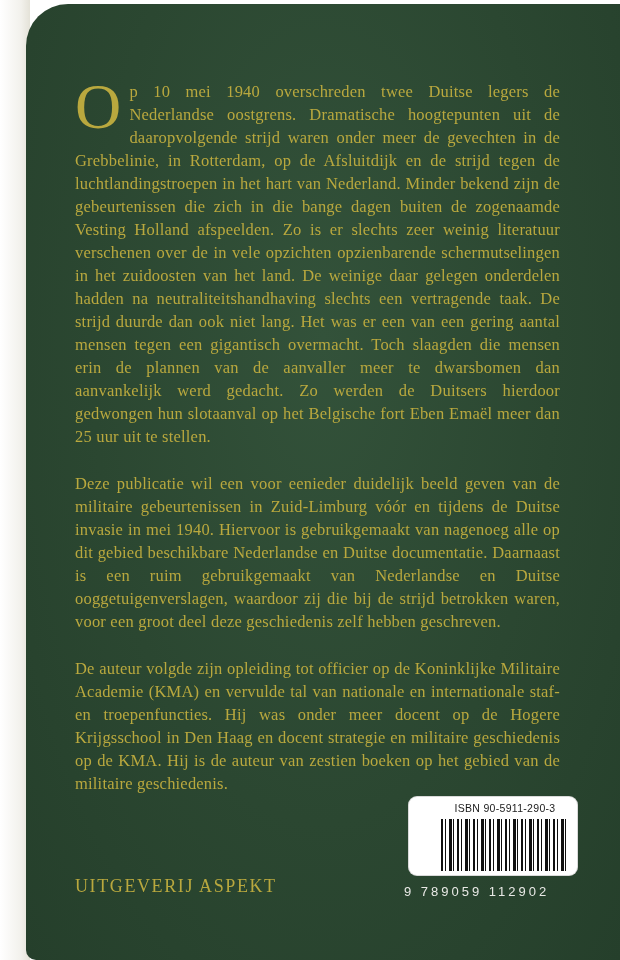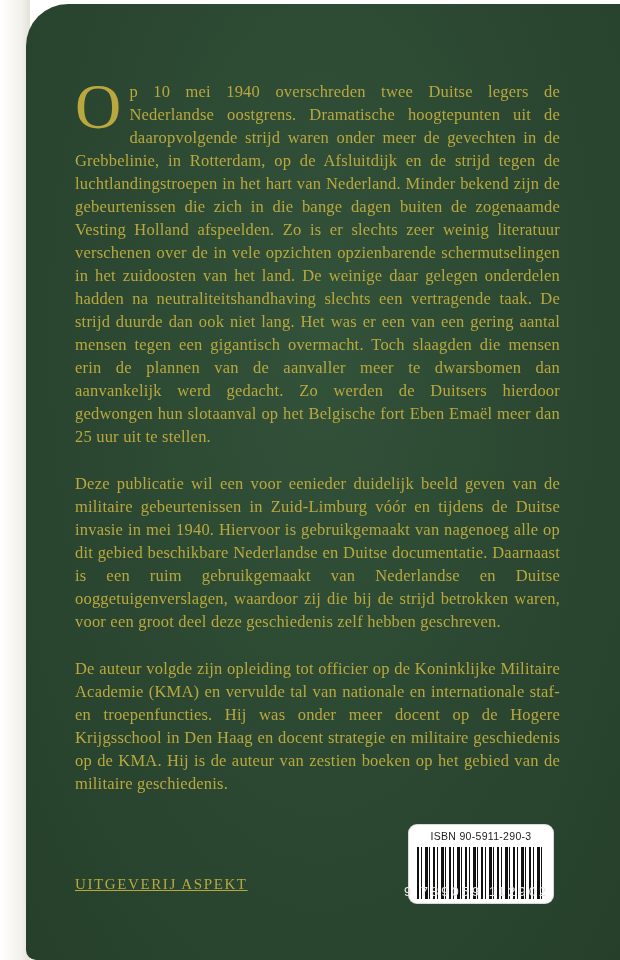--- a/index.html
+++ b/index.html
@@ -51,34 +51,34 @@
     font-size: 64px;
     line-height: 50px;
     padding: 2px 8px 0 0;
     color: #b9a83e;
     font-family: "Liberation Serif", "DejaVu Serif", serif;
   }
   .publisher {
     position: absolute;
     left: 49px;
     top: 872px;
-    font-size: 15px;
+    font-size: 18px;
     letter-spacing: 1.6px;
     color: #b9a83e;
-    text-decoration: underline;
   }
   .barcode-box {
     position: absolute;
     left: 382px;
-    top: 820px;
+    top: 792px;
     width: 146px;
     height: 80px;
     background: #ffffff;
     border-radius: 9px;
     box-shadow: 0 0 0 1px rgba(0,0,0,0.15) inset;
+    padding-left: 24px;
   }
   .isbn-label {
     margin-top: 6px;
     text-align: center;
     font-family: "Liberation Sans", "DejaVu Sans", sans-serif;
     font-size: 10.5px;
     color: #1c1c1c;
     letter-spacing: 0.3px;
   }
   .bars {

